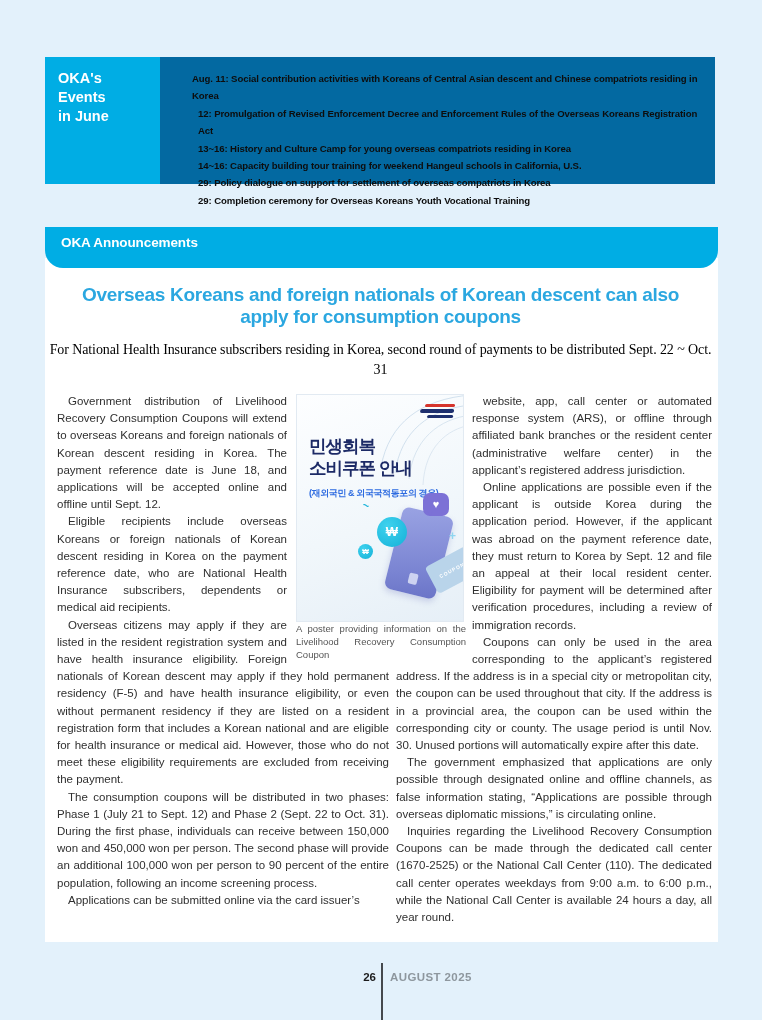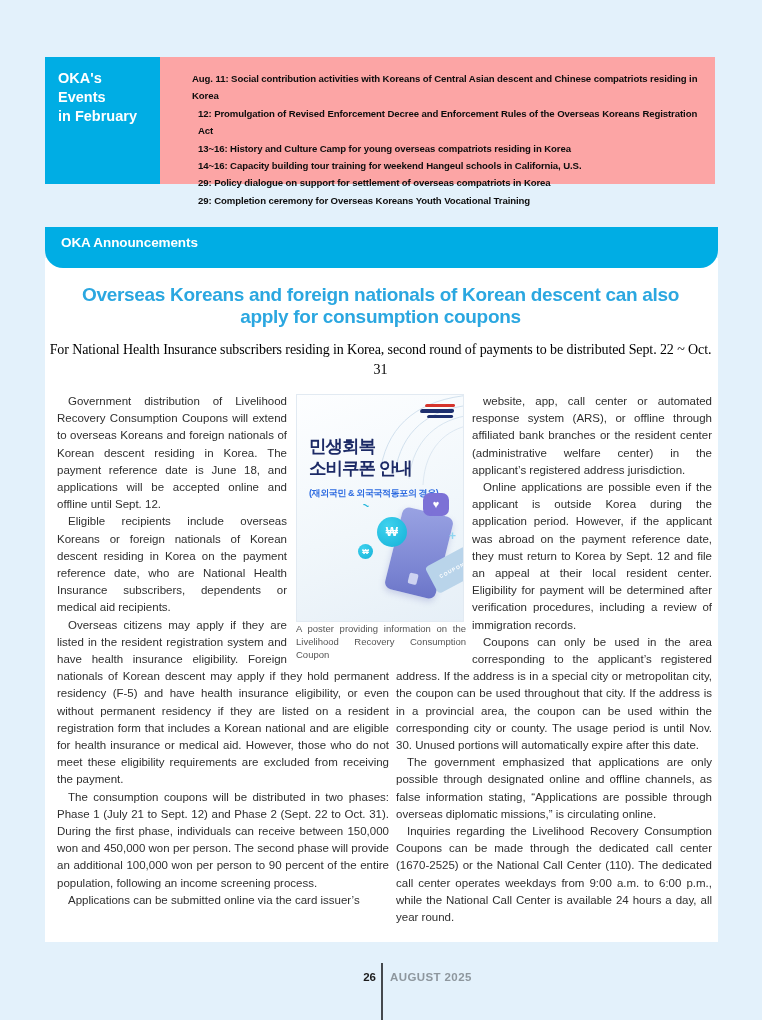--- a/index.html
+++ b/index.html
@@ -3,21 +3,21 @@
 <meta charset="utf-8">
 <style>
   * { margin:0; padding:0; box-sizing:border-box; }
   html,body { background:#cfd8de; }
   .page {
     position:relative; width:762px; height:1020px;
     background:#e3f1fb; overflow:hidden; margin:0 auto;
     font-family:"Liberation Sans", sans-serif;
   }
   
-  .events-box { position:absolute; left:45px; top:57px; width:670px; height:127px; background:#fca5a5; display:flex;justify-content:space-between; }
+  .events-box { position:absolute; left:45px; top:57px; width:670px; height:127px; background:#0369a1; display:flex;justify-content:space-between; }
   .events-label { width:115px; background:#00ade4; color:#fff; font-weight:bold; font-size:14.5px; line-height:19px; padding:12px 8px 0 13px; }
   .events-label span { display:block; }
   .events-list { flex:1; padding:13px 8px 0 12px; }
   .events-list p { font-size:9.6px; font-weight:bold; color:#0d0d0d; line-height:17.4px; letter-spacing:-0.1px; padding-left:26px; }
   .events-list p:first-child { padding-left:0;margin-left:20px; }
   
   .card { position:absolute; left:45px; top:258px; width:673px; height:684px; background:#ffffff; }
   .banner { position:absolute; left:45px; top:227px; width:673px; height:41px; background:#00ade4; border-radius:0 0 18px 18px; color:#fff; font-weight:bold; font-size:13.5px; padding:8px 0 0 16px; letter-spacing:-0.1px; z-index:3; }
   .article-title { position:absolute; left:58px; top:284px; width:645px; text-align:center; color:#2ba7e0; font-weight:bold; font-size:19px; line-height:21.5px; letter-spacing:-0.3px; z-index:2; }
   .article-subtitle { position:absolute; left:48px; top:340px; width:665px; text-align:center; font-family:"Liberation Serif", serif; font-size:14px; line-height:19.5px; color:#000000; letter-spacing:-0.1px; z-index:2; }
@@ -61,21 +61,21 @@
   .footer-issue { position:absolute; left:390px; top:971px; font-size:11.5px; font-weight:bold; color:#8e979e; letter-spacing:0.4px;text-align:right; }
 </style>
 </head>
 <body>
 
 <div class="page">
 
   <div class="events-box">
     <div class="events-label">
       <span>OKA's Events</span>
-      <span>in February</span>
+      <span>in June</span>
     </div>
     <div class="events-list">
         <p>Aug. 11: Social contribution activities with Koreans of Central Asian descent and Chinese compatriots residing in Korea</p>
         <p>12: Promulgation of Revised Enforcement Decree and Enforcement Rules of the Overseas Koreans Registration Act</p>
         <p>13~16: History and Culture Camp for young overseas compatriots residing in Korea</p>
         <p>14~16: Capacity building tour training for weekend Hangeul schools in California, U.S.</p>
         <p>29: Policy dialogue on support for settlement of overseas compatriots in Korea</p>
         <p>29: Completion ceremony for Overseas Koreans Youth Vocational Training</p>
       </div>
   </div>

